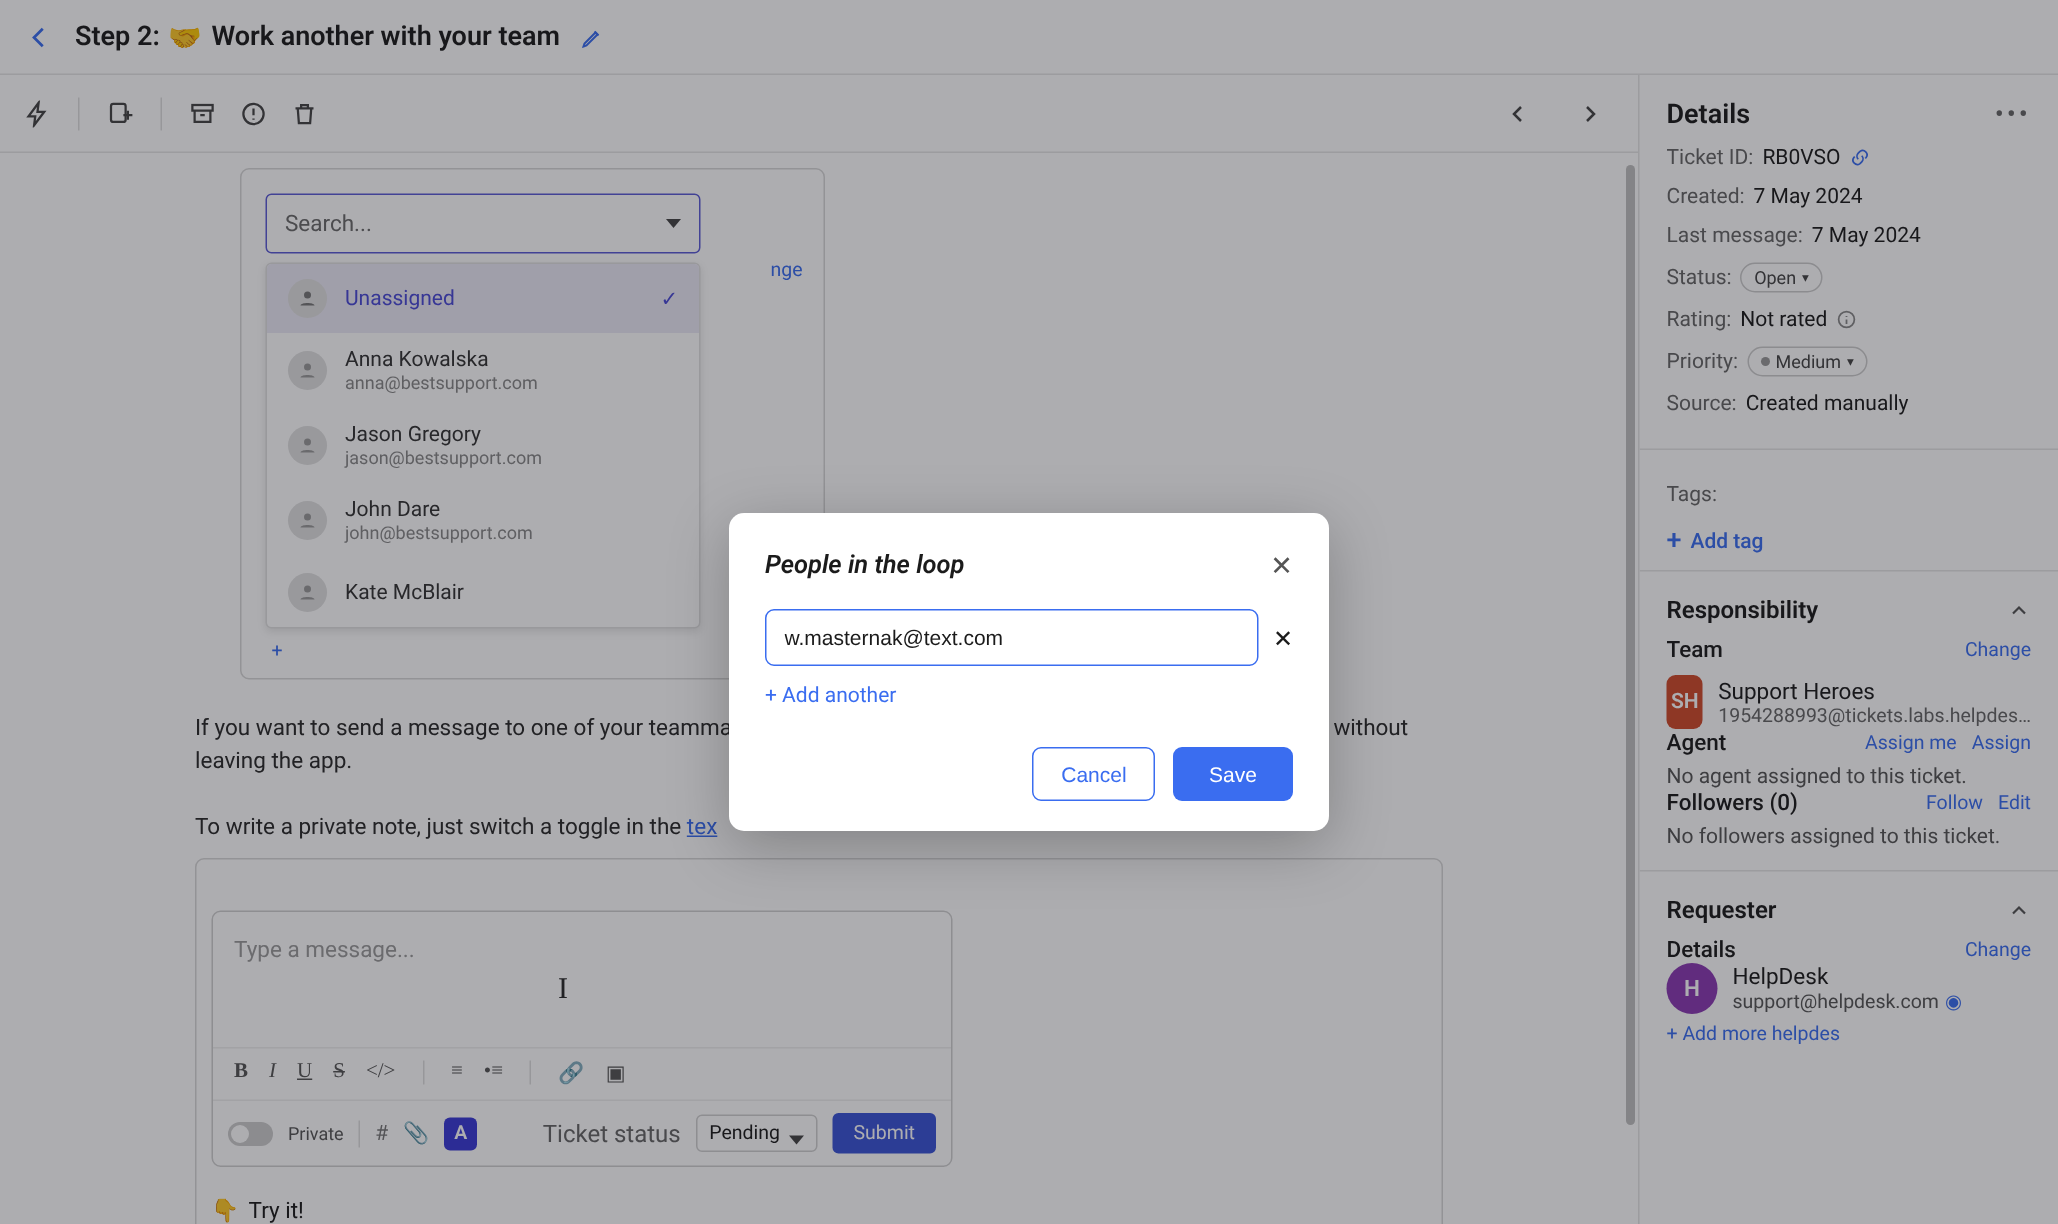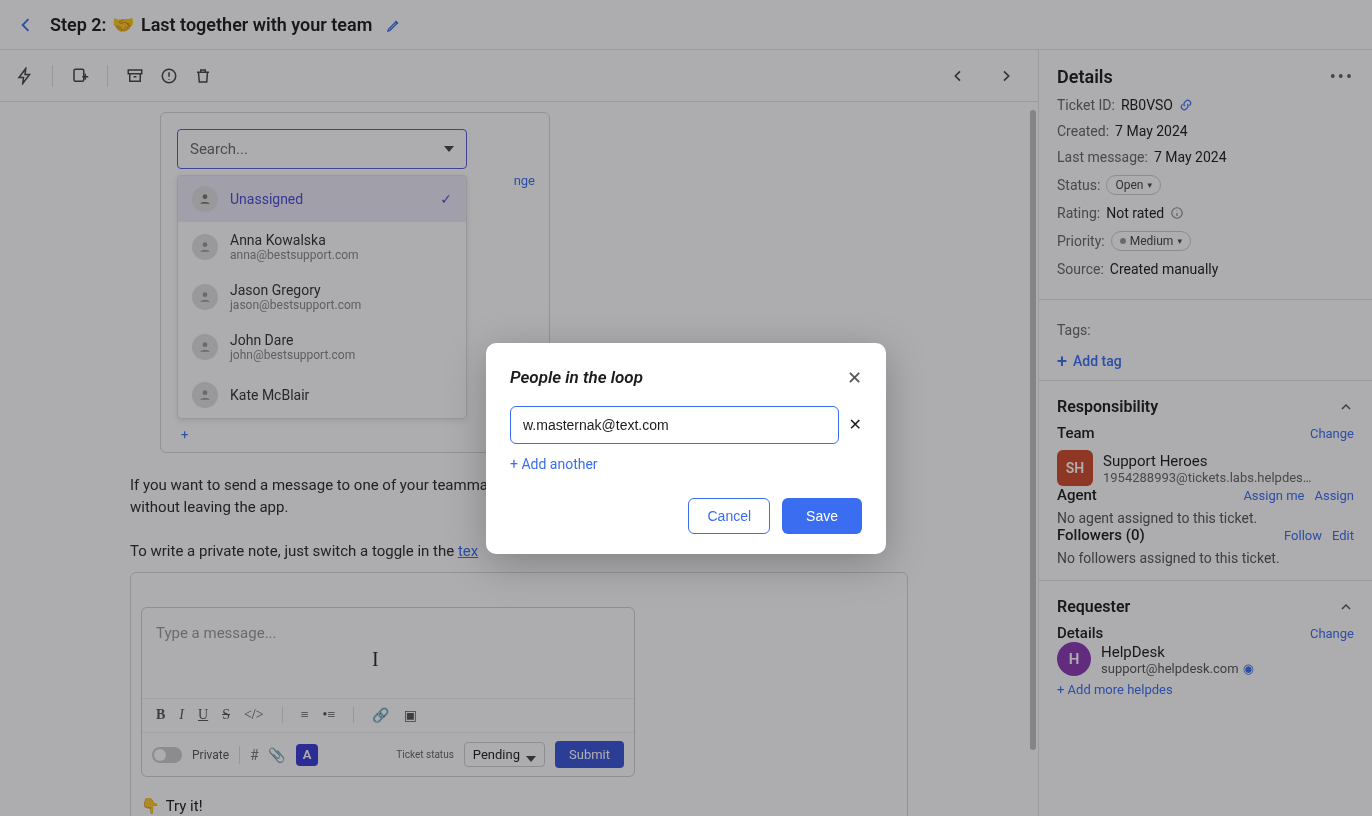--- a/index.html
+++ b/index.html
@@ -37,21 +37,21 @@
   }
   .toolbar .sep { width: 1px; height: 22px; background: #ddd; margin: 0 2px; }
   .tool-icon { color: #4b4b4b; cursor: pointer; display:flex; align-items:center; }
   .toolbar-spacer { flex:1; }
   .nav-arrow { color:#4b4b4b; cursor:pointer; padding:0 8px; }
 
   
   .layout { display: flex; height: calc(816px - 50px); }
   .main-col { flex: 1; overflow-y: auto; position: relative; }
   .details-col {
-    width: 334px;
+    width: 280px;
     border-left: 1px solid #e5e5e5;
     background: #fff;
     overflow-y: auto;
     font-size: 14px;
   }
 
   
   .content-pad { padding: 0 130px 30px 130px; }
   .content-card {
     border: 1px solid #d7d7d7;
@@ -132,21 +132,21 @@
   .bottom-row { padding:8px 10px; display:flex; align-items:center; gap:10px; border-top:1px solid #eee;}
   .toggle {
     width:30px;height:16px;border-radius:10px;background:#ccc;position:relative;
   }
   .toggle::after{content:"";width:12px;height:12px;border-radius:50%;background:#fff;position:absolute;top:2px;left:2px;}
   .priv-lbl{font-size:12px;color:#555;}
   .bottom-sep{width:1px;height:18px;background:#ddd;}
   .hash,.clip{color:#777;font-size:14px;}
   .A-btn{background:#3a3ad6;color:#fff;width:22px;height:22px;border-radius:4px;display:flex;align-items:center;justify-content:center;font-weight:600;font-size:13px;}
   .flex-sp{flex:1;}
-  .status-lbl{font-size:10px;color:#666;}
+  .status-lbl{font-size:16px;color:#666;}
   .status-dd{border:1px solid #d0d0d0;border-radius:4px;padding:4px 8px;font-size:13px;display:flex;align-items:flex-end;gap:6px;}
   .submit-btn{background:#3a54d6;color:#fff;border-radius:4px;padding:6px 14px;font-size:13px;cursor:pointer;}
   .try-it{margin-top:20px;font-size:15px;display:flex;align-items:center;gap:6px;}
 
   
   .d-header { display:flex;align-items:center;justify-content:space-between;padding:16px 18px 10px; }
   .d-header h2 { font-size:18px; font-weight:600; }
   .d-dots { color:#666; cursor:pointer; font-size:18px; letter-spacing:2px;}
   .d-body { padding: 0 18px 10px; font-size:14px; color:#444; display:flex;flex-direction:column;gap:10px;}
   .d-row { display:flex; align-items:center; gap:6px; }
@@ -226,21 +226,21 @@
 
 <div class="header">
   <span class="back-btn">
     <svg width="20" height="20" viewBox="0 0 24 24" fill="none" stroke="#3a6df0" stroke-width="2.2">
         <path d="M15 5l-7 7 7 7"></path>
       </svg>
   </span>
   <div class="header-title">
     <span>Step 2:</span>
     <span>🤝</span>
-    <span>Last together with your team</span>
+    <span>Work another with your team</span>
     <span class="edit-pencil">
       <svg width="16" height="16" viewBox="0 0 24 24" fill="none" stroke="#3a6df0" stroke-width="2">
           <path d="M3 21l3-1 11-11-2-2L4 18l-1 3z"></path>
           <path d="M14 6l4 4"></path>
         </svg>
     </span>
   </div>
 </div>
 
 <div class="layout">

